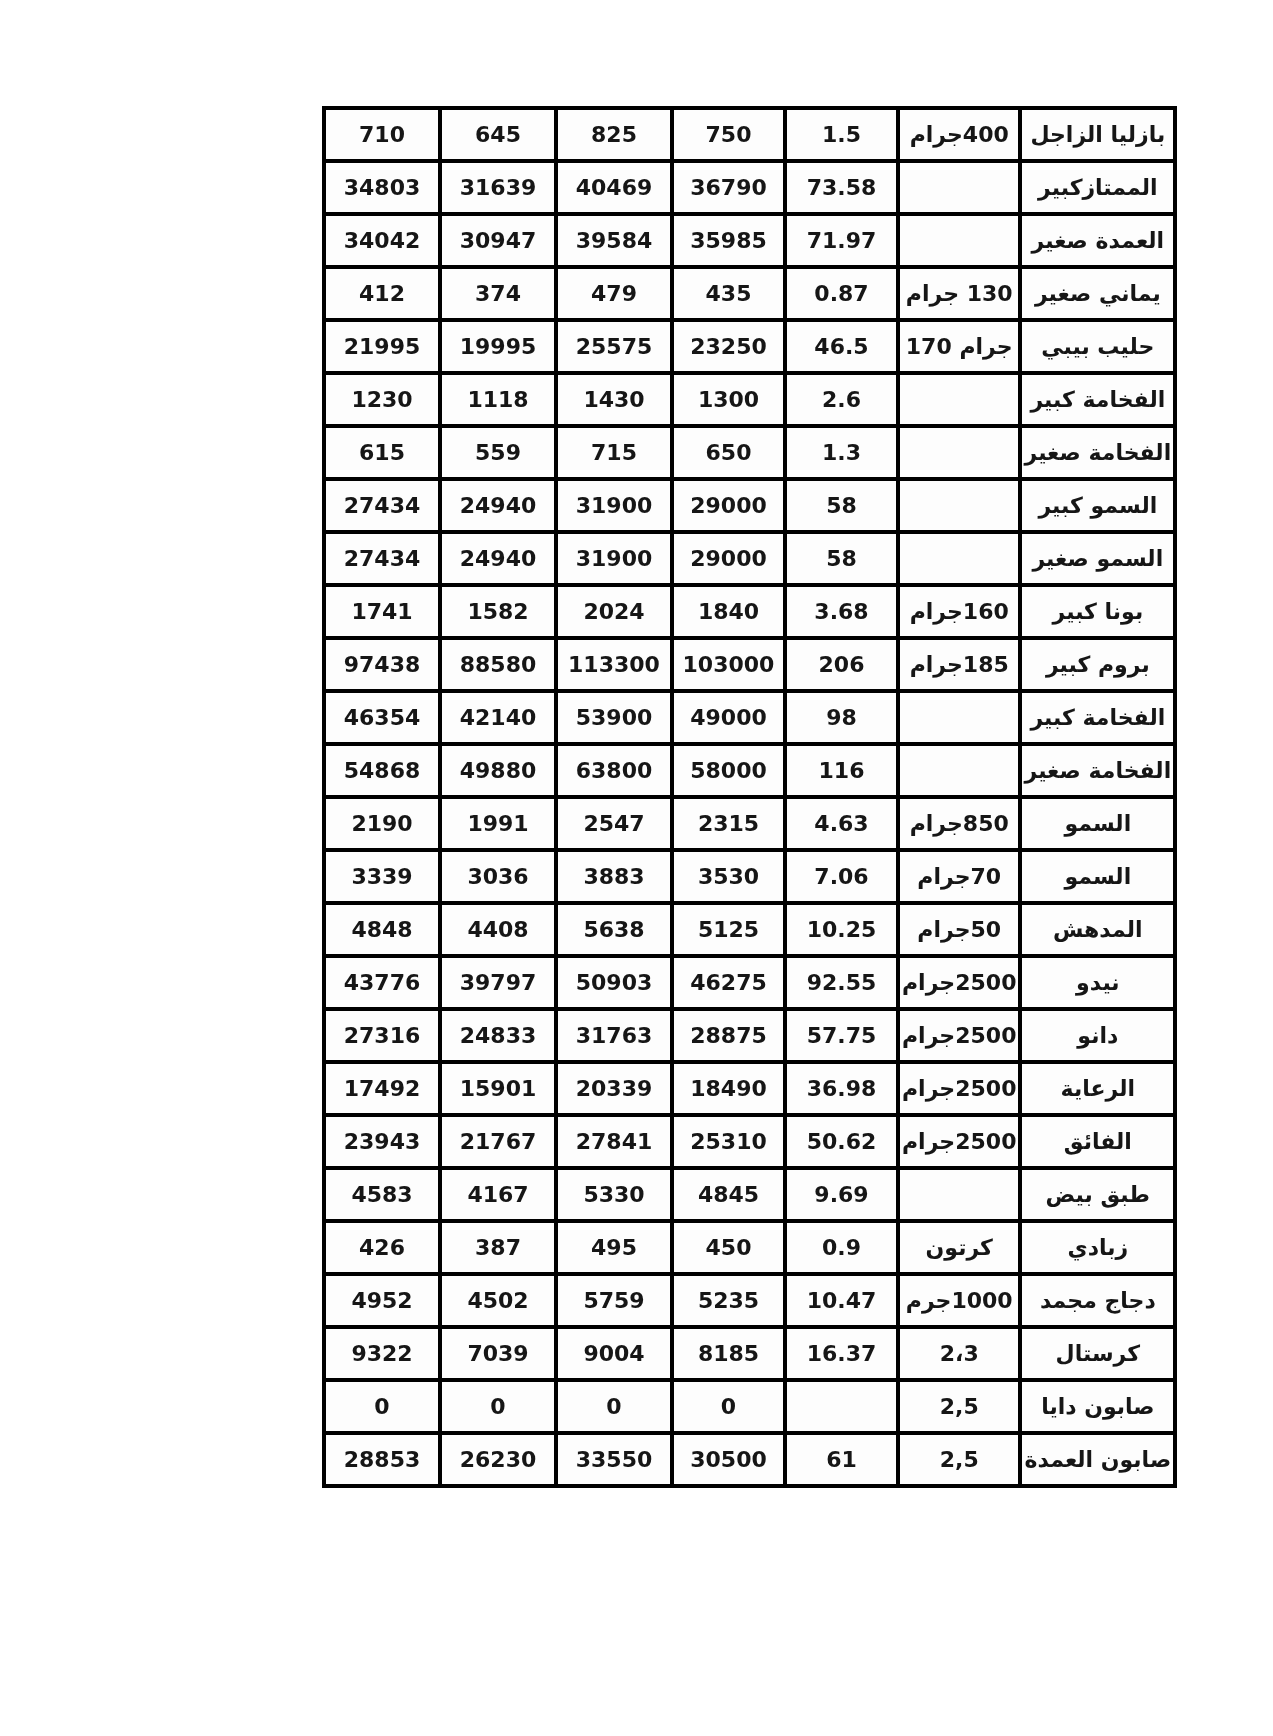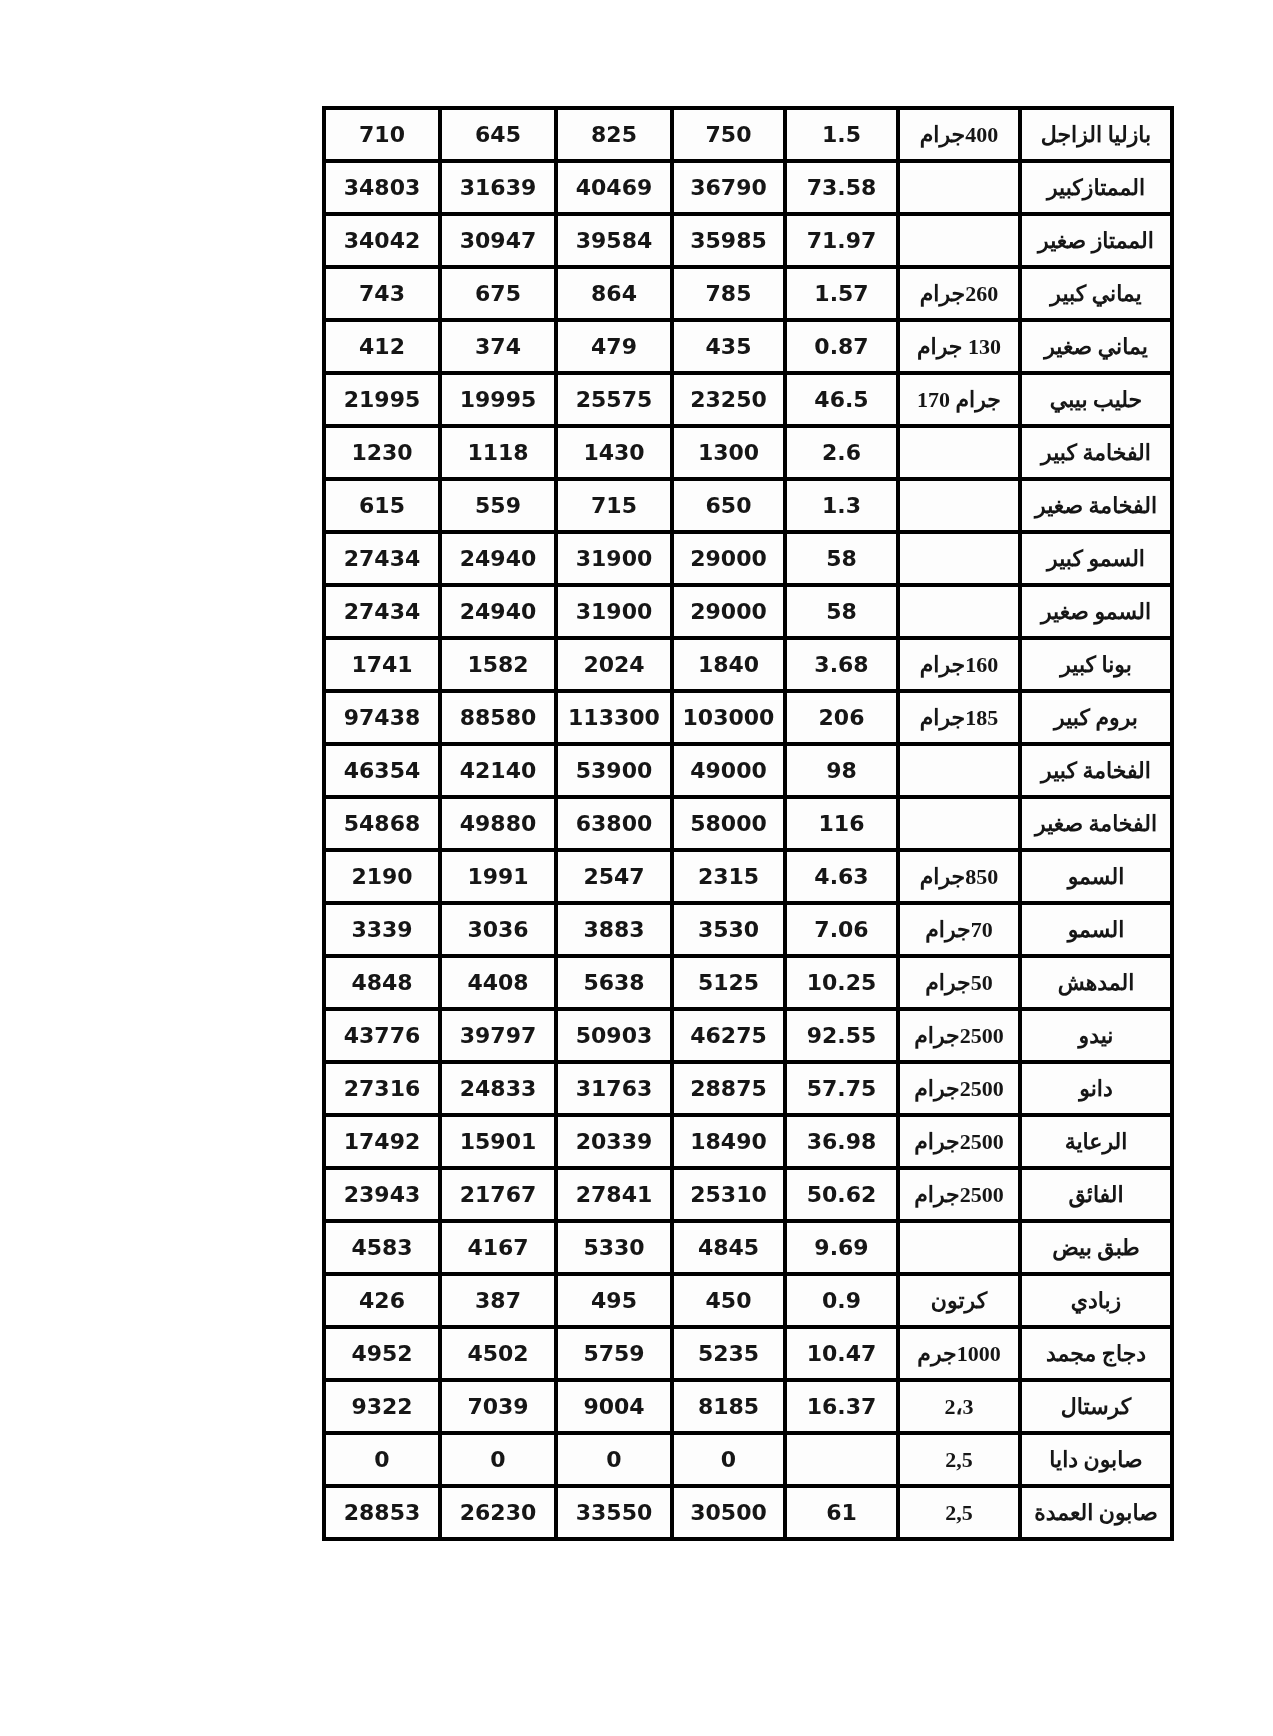--- a/index.html
+++ b/index.html
@@ -40,21 +40,20 @@
   col.c3 { width: 113px; }
   col.c4 { width: 113px; }
   col.c5 { width: 122px; }
   col.c6 { width: 152px; }
   
   td.red { color: var(--red, #a32222); }
   
   td.ar {
     direction: rtl;
     font-size: 23px;
-    font-family: Liberation Serif, serif;
   }
   td.unit { font-size: 23px; }
   td.name { font-size: 23px; }
 </style>
 </head>
 <body>
 
 <div class="sheet">
   <table class="price-table">
     <colgroup>
@@ -85,30 +84,21 @@
           <td class="ar unit" dir="rtl"></td>
           <td class="ar name" dir="rtl">الممتازكبير</td>
         </tr>
         <tr>
           <td class="red">34042</td>
           <td class="red">30947</td>
           <td>39584</td>
           <td>35985</td>
           <td>71.97</td>
           <td class="ar unit" dir="rtl"></td>
-          <td class="ar name" dir="rtl">الممتاز صغير</td>
-        </tr>
-        <tr>
-          <td class="red">743</td>
-          <td class="red">675</td>
-          <td>864</td>
-          <td>785</td>
-          <td>1.57</td>
-          <td class="ar unit" dir="rtl">260جرام</td>
-          <td class="ar name" dir="rtl">يماني كبير</td>
+          <td class="ar name" dir="rtl">العمدة صغير</td>
         </tr>
         <tr>
           <td class="red">412</td>
           <td class="red">374</td>
           <td>479</td>
           <td>435</td>
           <td>0.87</td>
           <td class="ar unit" dir="rtl">130 جرام</td>
           <td class="ar name" dir="rtl">يماني صغير</td>
         </tr>

